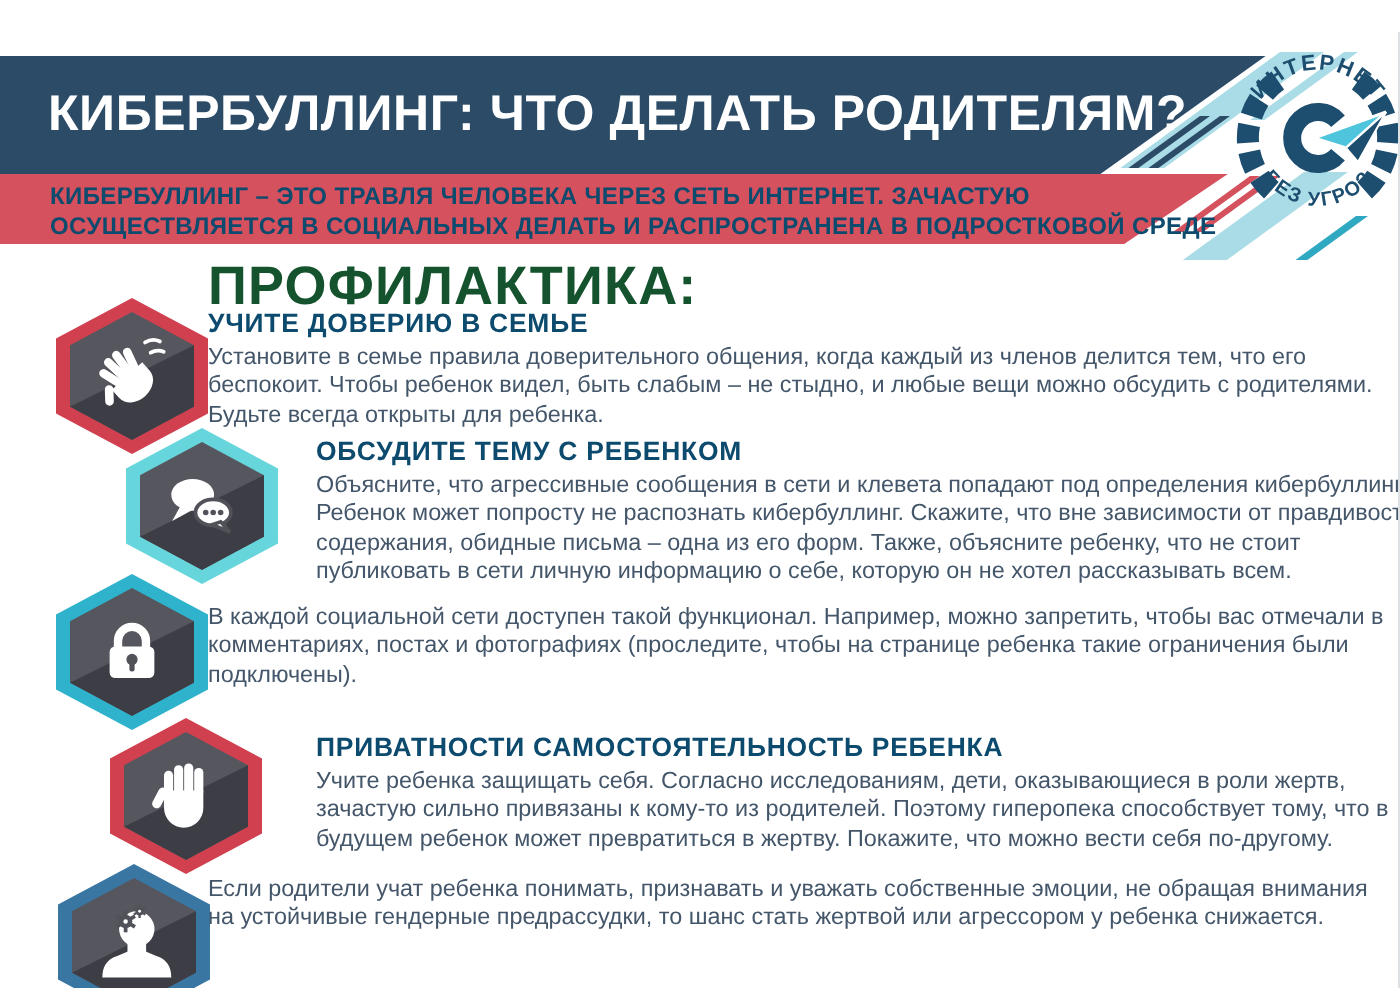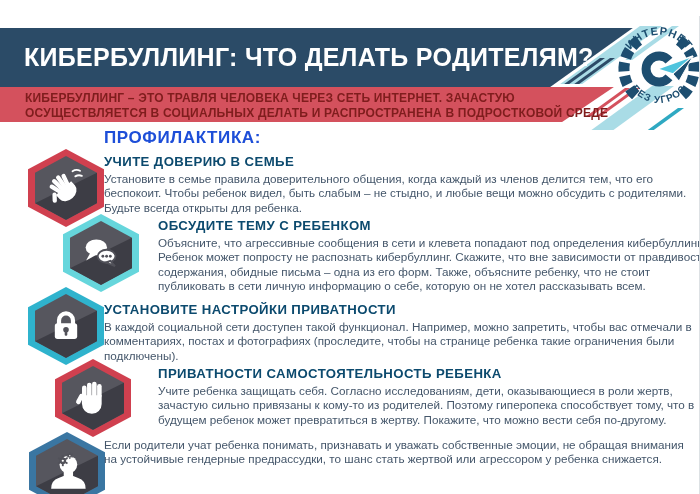--- a/index.html
+++ b/index.html
@@ -9,28 +9,28 @@
     border-right:1px solid #dde1e4;border-bottom:1px solid #dde1e4;box-sizing:border-box;margin-top:16px;
   }
   .abs{position:absolute;}
   
   .band-navy{left:0;top:12px;width:700px;height:59px;background:#2b4b67;
     clip-path:polygon(0 0,90.4% 0,78.6% 100%,0 100%);z-index:1;}
   .band-red{left:0;top:71px;width:700px;height:35px;background:#d4515d;
     clip-path:polygon(0 0,87.7% 0,80.3% 100%,0 100%);z-index:1;}
   .poster-title{left:24px;top:27px;font-size:25px;font-weight:700;color:#fff;
     letter-spacing:.3px;white-space:nowrap;z-index:3;}
-  .poster-subtitle{left:25px;top:74.5px;font-size:12px;font-weight:700;color:#7f1d1d;
+  .poster-subtitle{left:25px;top:74.5px;font-size:12px;font-weight:700;color:#0c4a6e;
     line-height:15.5px;letter-spacing:.2px;white-space:nowrap;z-index:3;}
   
   .stripe{position:absolute;transform:skewX(-54deg);transform-origin:0 0;z-index:1;}
   
   .logo{left:617px;top:6px;width:84px;height:92px;z-index:4;}
   
-  .section-title{left:104px;top:112px;font-size:17px;font-weight:700;color:#1d4ed8;
+  .section-title{left:104px;top:112px;font-size:27px;font-weight:700;color:#14532d;
     letter-spacing:.6px;z-index:2;}
   
   .item{position:absolute;z-index:2;}
   .item .h{font-size:13.2px;font-weight:700;color:#0c4a6e;letter-spacing:.4px;margin-bottom:3px;}
   .item .b{font-size:11.7px;color:#44566a;line-height:14.4px;}
   .colA{left:104px;width:594px;}
   .colB{left:158px;width:556px;}
   
   .hex{position:absolute;width:76px;height:78px;z-index:2;
     clip-path:polygon(50% 0,100% 26%,100% 74%,50% 100%,0 74%,0 26%);}
@@ -190,21 +190,20 @@
     <div class="h">УЧИТЕ ДОВЕРИЮ В СЕМЬЕ</div>
     <div class="b">Установите в семье правила доверительного общения, когда каждый из членов делится тем, что его беспокоит. Чтобы ребенок видел, быть слабым – не стыдно, и любые вещи можно обсудить с родителями. Будьте всегда открыты для ребенка.</div>
   </div>
 
   <div class="item colB" style="top:202px;">
     <div class="h">ОБСУДИТЕ ТЕМУ С РЕБЕНКОМ</div>
     <div class="b">Объясните, что агрессивные сообщения в сети и клевета попадают под определения кибербуллинг. Ребенок может попросту не распознать кибербуллинг. Скажите, что вне зависимости от правдивости содержания, обидные письма – одна из его форм. Также, объясните ребенку, что не стоит публиковать в сети личную информацию о себе, которую он не хотел рассказывать всем.</div>
   </div>
 
   <div class="item colA" style="top:286px;">
-    <div class="h">УСТАНОВИТЕ НАСТРОЙКИ ПРИВАТНОСТИ</div>
     <div class="b">В каждой социальной сети доступен такой функционал. Например, можно запретить, чтобы вас отмечали в комментариях, постах и фотографиях (проследите, чтобы на странице ребенка такие ограничения были подключены).</div>
   </div>
 
   <div class="item colB" style="top:350px;">
     <div class="h">ПРИВАТНОСТИ САМОСТОЯТЕЛЬНОСТЬ РЕБЕНКА</div>
     <div class="b">Учите ребенка защищать себя. Согласно исследованиям, дети, оказывающиеся в роли жертв, зачастую сильно привязаны к кому-то из родителей. Поэтому гиперопека способствует тому, что в будущем ребенок может превратиться в жертву. Покажите, что можно вести себя по-другому.</div>
   </div>
 
   <div class="item colA" style="top:422px;">
     <div class="b">Если родители учат ребенка понимать, признавать и уважать собственные эмоции, не обращая внимания на устойчивые гендерные предрассудки, то шанс стать жертвой или агрессором у ребенка снижается.</div>

